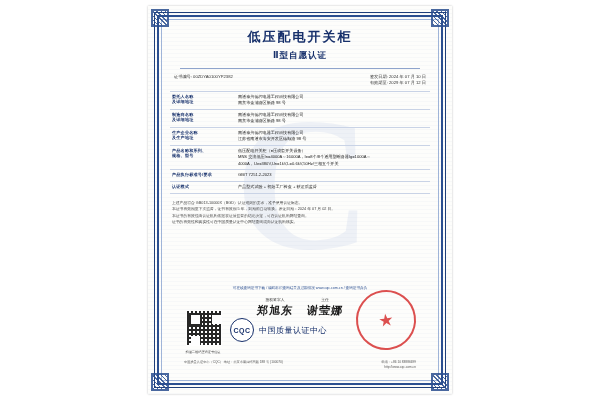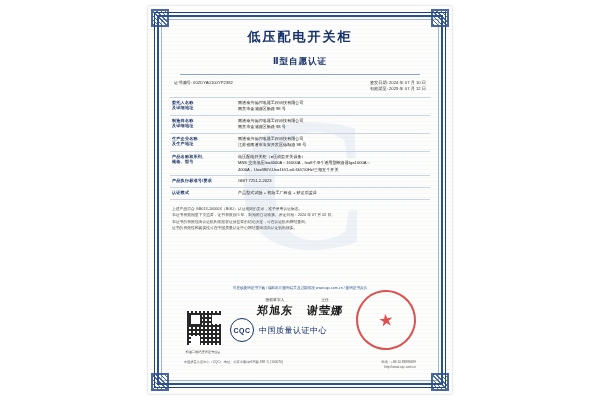--- a/index.html
+++ b/index.html
@@ -63,21 +63,21 @@
   .content{
     position:absolute;left:22px;top:20px;right:22px;bottom:18px;
   }
 
   .title{
     text-align:center;color:#17306b;font-weight:700;
     font-size:13px;letter-spacing:2px;margin-top:2px;
   }
   .subtitle{
     text-align:center;color:#17306b;font-weight:700;
-    font-size:8.5px;letter-spacing:1px;margin-top:10px;
+    font-size:8.5px;letter-spacing:1px;margin-top:4px;
   }
   .rule{
     height:1px;background:#8fa4cc;margin:6px 10px 0 10px;
   }
 
   .meta{
     margin-top:5px;display:flex;justify-content:space-between;align-items:flex-start;
     font-size:4.2px;color:#333;
   }
   .meta .left{padding-left:4px;}

